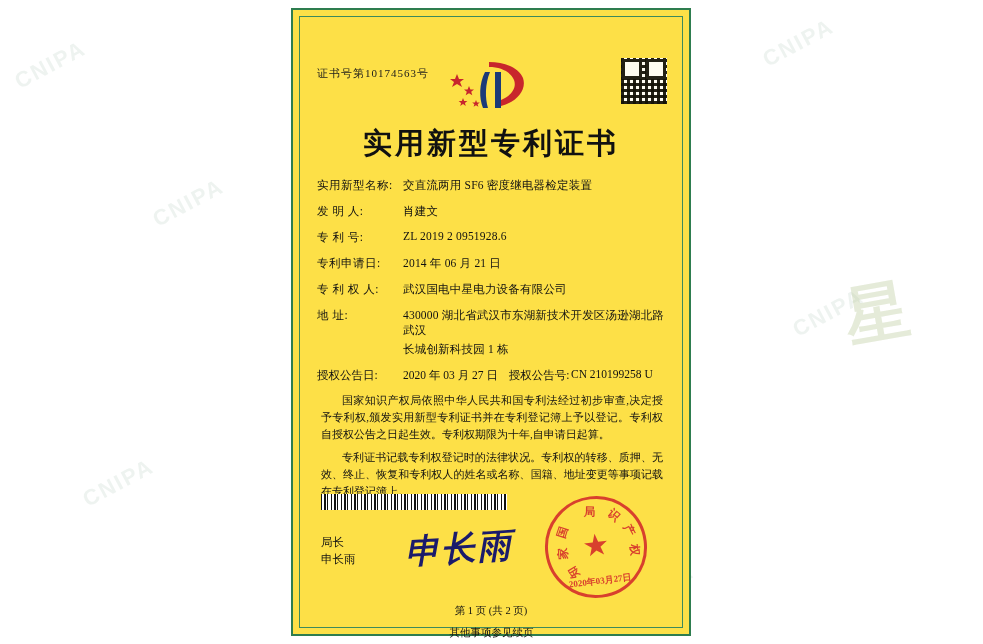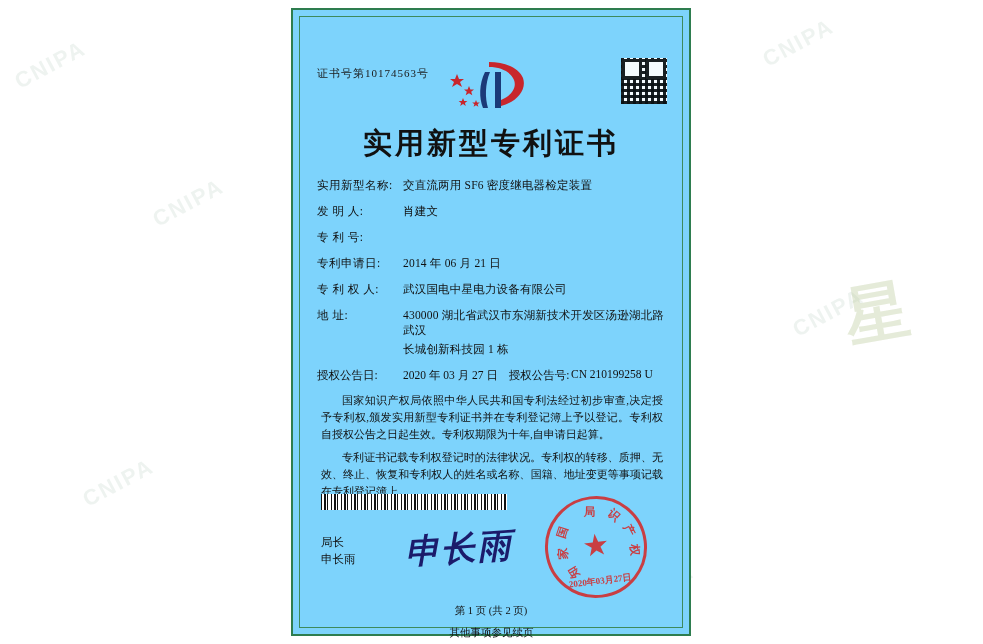--- a/index.html
+++ b/index.html
@@ -22,21 +22,21 @@
     width: 983px; height: 644px;
     background: #ffffff;
   }
 
   .cert {
     position: absolute;
     left: 291px;
     top: 8px;
     width: 400px;
     height: 628px;
-    background: #7dd3fc;
+    background: #fde047;
     border: 2px solid #2e7d4f;
     box-sizing: border-box;
   }
   .cert-inner {
     position: absolute;
     left: 6px; top: 6px; right: 6px; bottom: 6px;
     border: 1px solid #3e8a5c;
     box-sizing: border-box;
   }
 
@@ -330,20 +330,21 @@
       <div class="field">
         <div class="f-label">实用新型名称:</div>
         <div class="f-value">交直流两用 SF6 密度继电器检定装置</div>
       </div>
       <div class="field">
         <div class="f-label">发 明 人:</div>
         <div class="f-value">肖建文</div>
       </div>
       <div class="field">
         <div class="f-label">专 利 号:</div>
+        <div class="f-value">ZL 2019 2 0951928.6</div>
       </div>
       <div class="field">
         <div class="f-label">专利申请日:</div>
         <div class="f-value">2014 年 06 月 21 日</div>
       </div>
       <div class="field">
         <div class="f-label">专 利 权 人:</div>
         <div class="f-value">武汉国电中星电力设备有限公司</div>
       </div>
       <div class="field">

